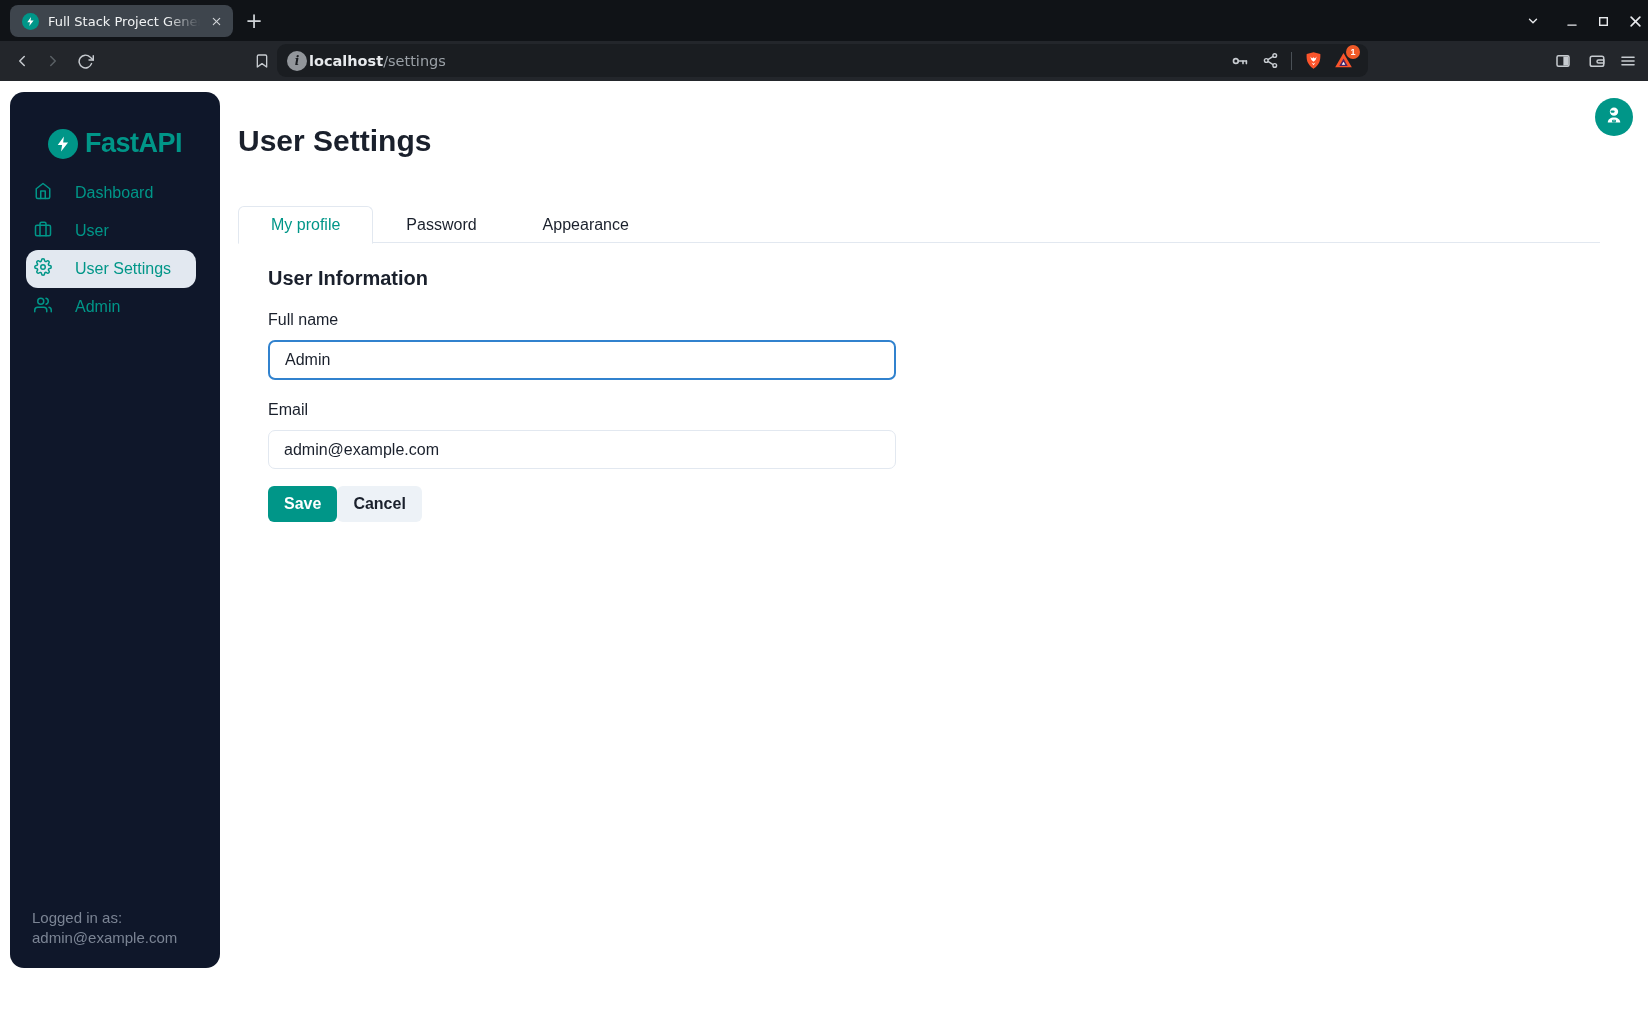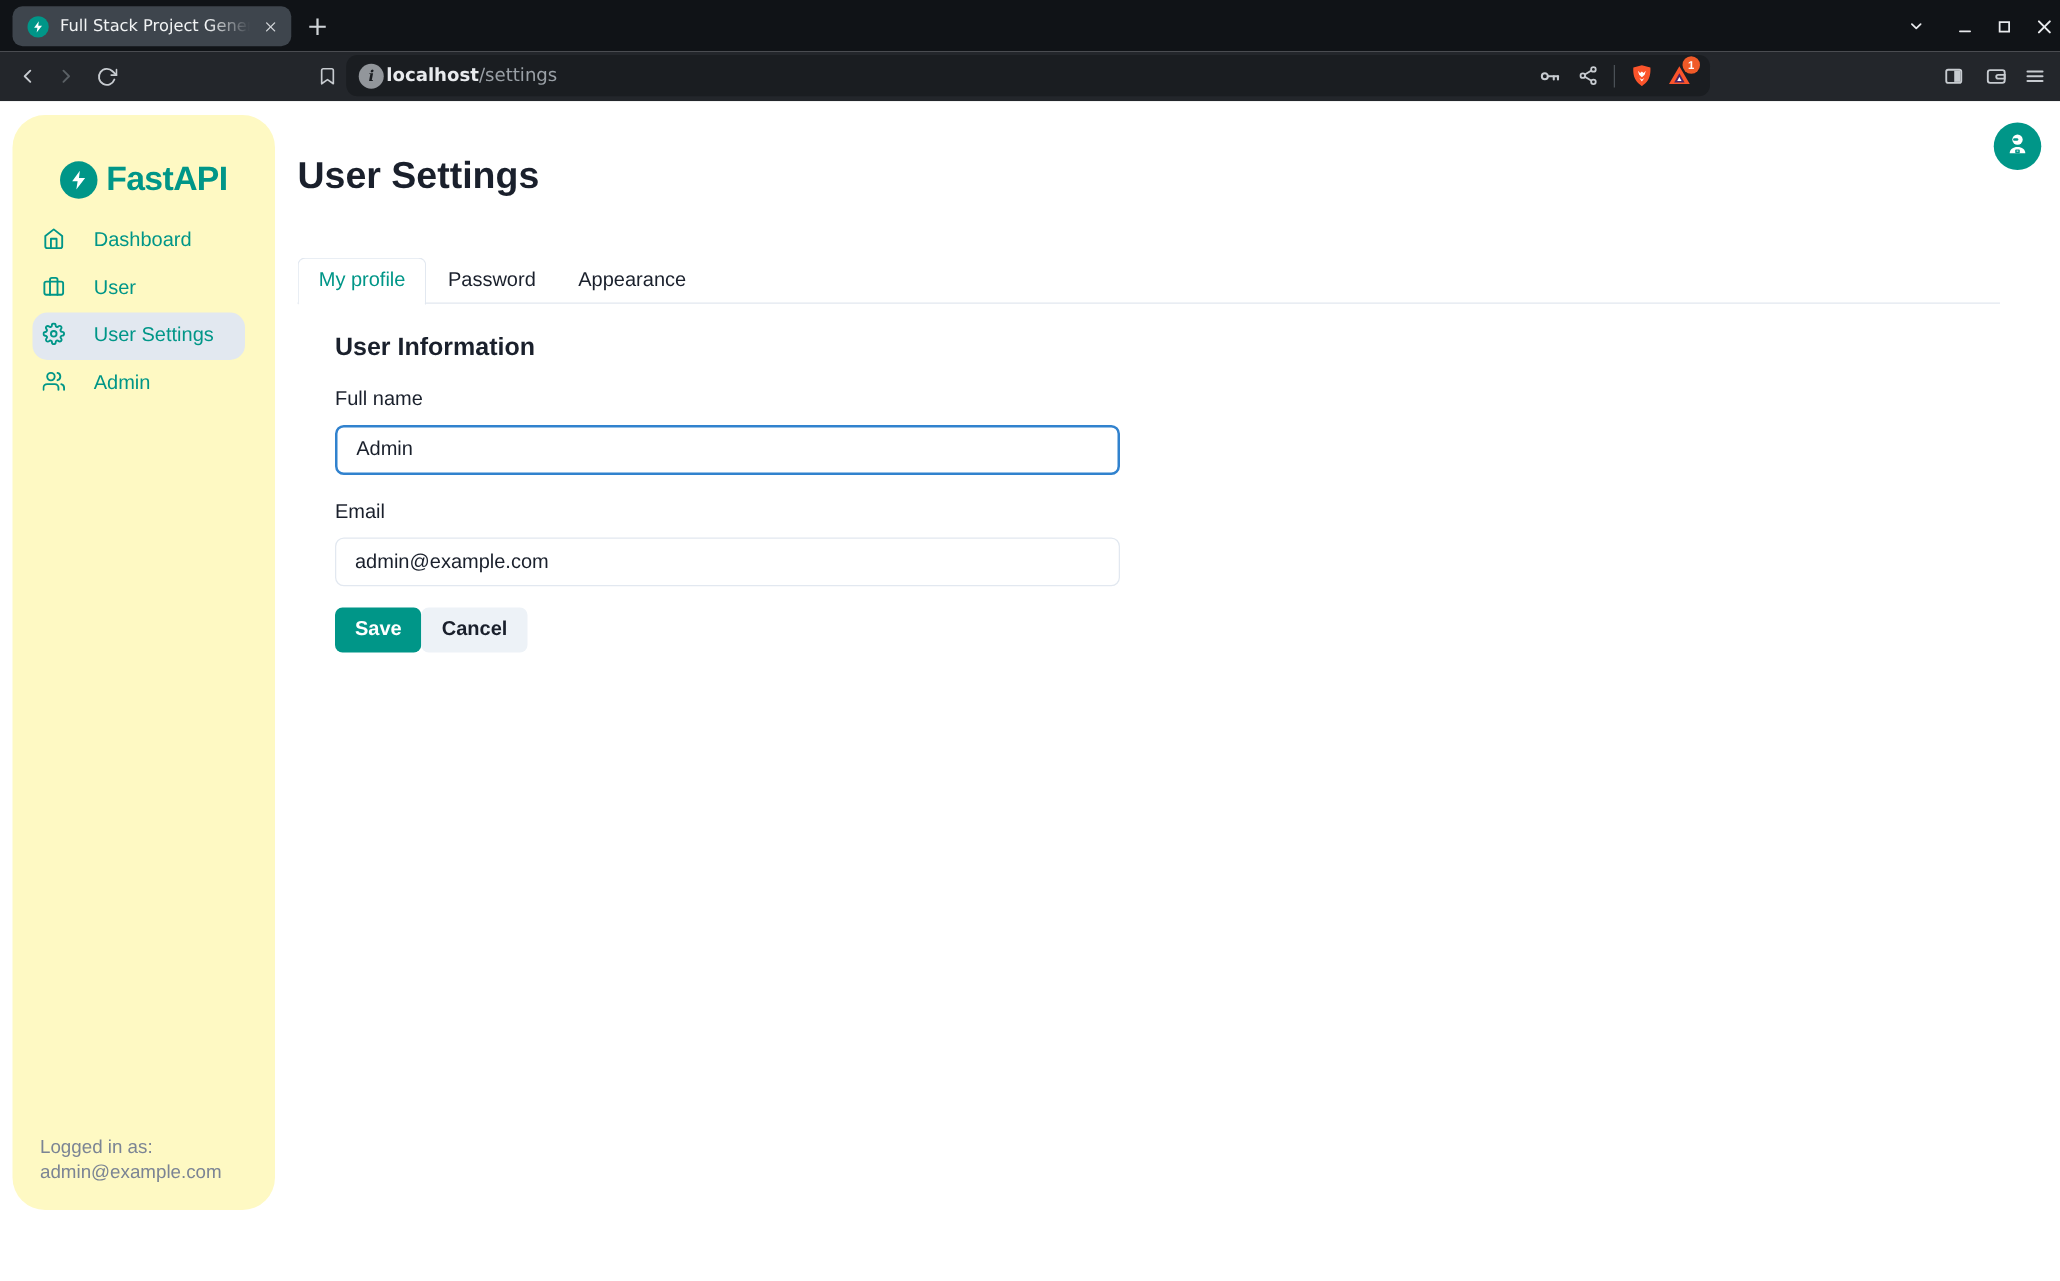--- a/index.html
+++ b/index.html
@@ -40,41 +40,41 @@
   .urlicon { width: 30px; height: 28px; display: flex; align-items: center; justify-content: center;
              color: #c7cbd0; flex: 0 0 auto; position: relative; }
   .vdiv { width: 1px; height: 18px; background: #4a5056; margin: 0 6px; flex: 0 0 auto; }
   .badge { position: absolute; top: -2px; right: -2px; min-width: 14px; height: 14px; border-radius: 7px;
            background: #f05a28; color: #fff; font-size: 9px; font-weight: 700; display: flex;
            align-items: center; justify-content: center; padding: 0 3px; }
 
   
   .page { position: absolute; left: 0; top: 81px; width: 1648px; height: 944px; background: #ffffff; }
 
-  .sidebar { position: absolute; left: 10px; top: 11px; width: 210px; height: 876px; background: #fef9c3;
-             border-radius: 26px; }
+  .sidebar { position: absolute; left: 10px; top: 11px; width: 210px; height: 876px; background: #0f172a;
+             border-radius: 14px; }
   .logo { position: absolute; left: 0; top: 36px; width: 210px; display: flex; align-items: center;
           justify-content: center; gap: 7px; }
   .logo-mark { width: 30px; height: 30px; border-radius: 50%; background: #009688; display: flex;
                align-items: center; justify-content: center; }
   .logo-text { color: #009688; font-size: 27px; font-weight: 600; letter-spacing: -0.5px; }
   .nav { position: absolute; left: 16px; top: 82px; width: 180px; }
   .nav-item { display: flex; align-items: center; height: 38px; padding-left: 8px; gap: 23px;
               color: #009688; font-size: 16px; border-radius: 12px; width: 170px; }
   .nav-item.active { background: #e2e8f0; }
   .nav-item svg { flex: 0 0 auto; }
   .loggedin { position: absolute; left: 22px; bottom: 20px; color: #7b8494; font-size: 15px; line-height: 20px; }
 
   .page-title { position: absolute; left: 238px; top: 43px; font-size: 30px; font-weight: 700; color: #1a202c; }
   .avatar-btn { position: absolute; left: 1595px; top: 17px; width: 38px; height: 38px; border-radius: 50%;
                 background: #009688; display: flex; align-items: center; justify-content: center; }
 
   .tabs { position: absolute; left: 238px; top: 124px; width: 1362px; display: flex;
           border-bottom: 1px solid #e2e8f0; align-items: flex-end; }
-  .ptab { padding: 9px 16px; font-size: 16px; color: #1a202c; position: relative; top: 1px;
+  .ptab { padding: 9px 32px; font-size: 16px; color: #1a202c; position: relative; top: 1px;
           border: 1px solid transparent; margin-bottom: -1px; background: transparent; }
   .ptab.active { color: #009688; border-color: #e2e8f0; border-bottom-color: #ffffff; background: #ffffff;
           border-radius: 6px 6px 0 0; }
 
   .form-col { position: absolute; left: 268px; top: 186px; width: 628px; }
   .section-title { font-size: 20px; font-weight: 700; color: #1a202c; }
   .field-label { margin-top: 21px; font-size: 16px; color: #1a202c; }
   .text-input { margin-top: 11px; width: 628px; height: 40px; border-radius: 7px; font-size: 16px;
                 color: #1a202c; padding: 0 15px; outline: none; display: block; background: #fff;
                 font-family: "Liberation Sans", sans-serif; }

